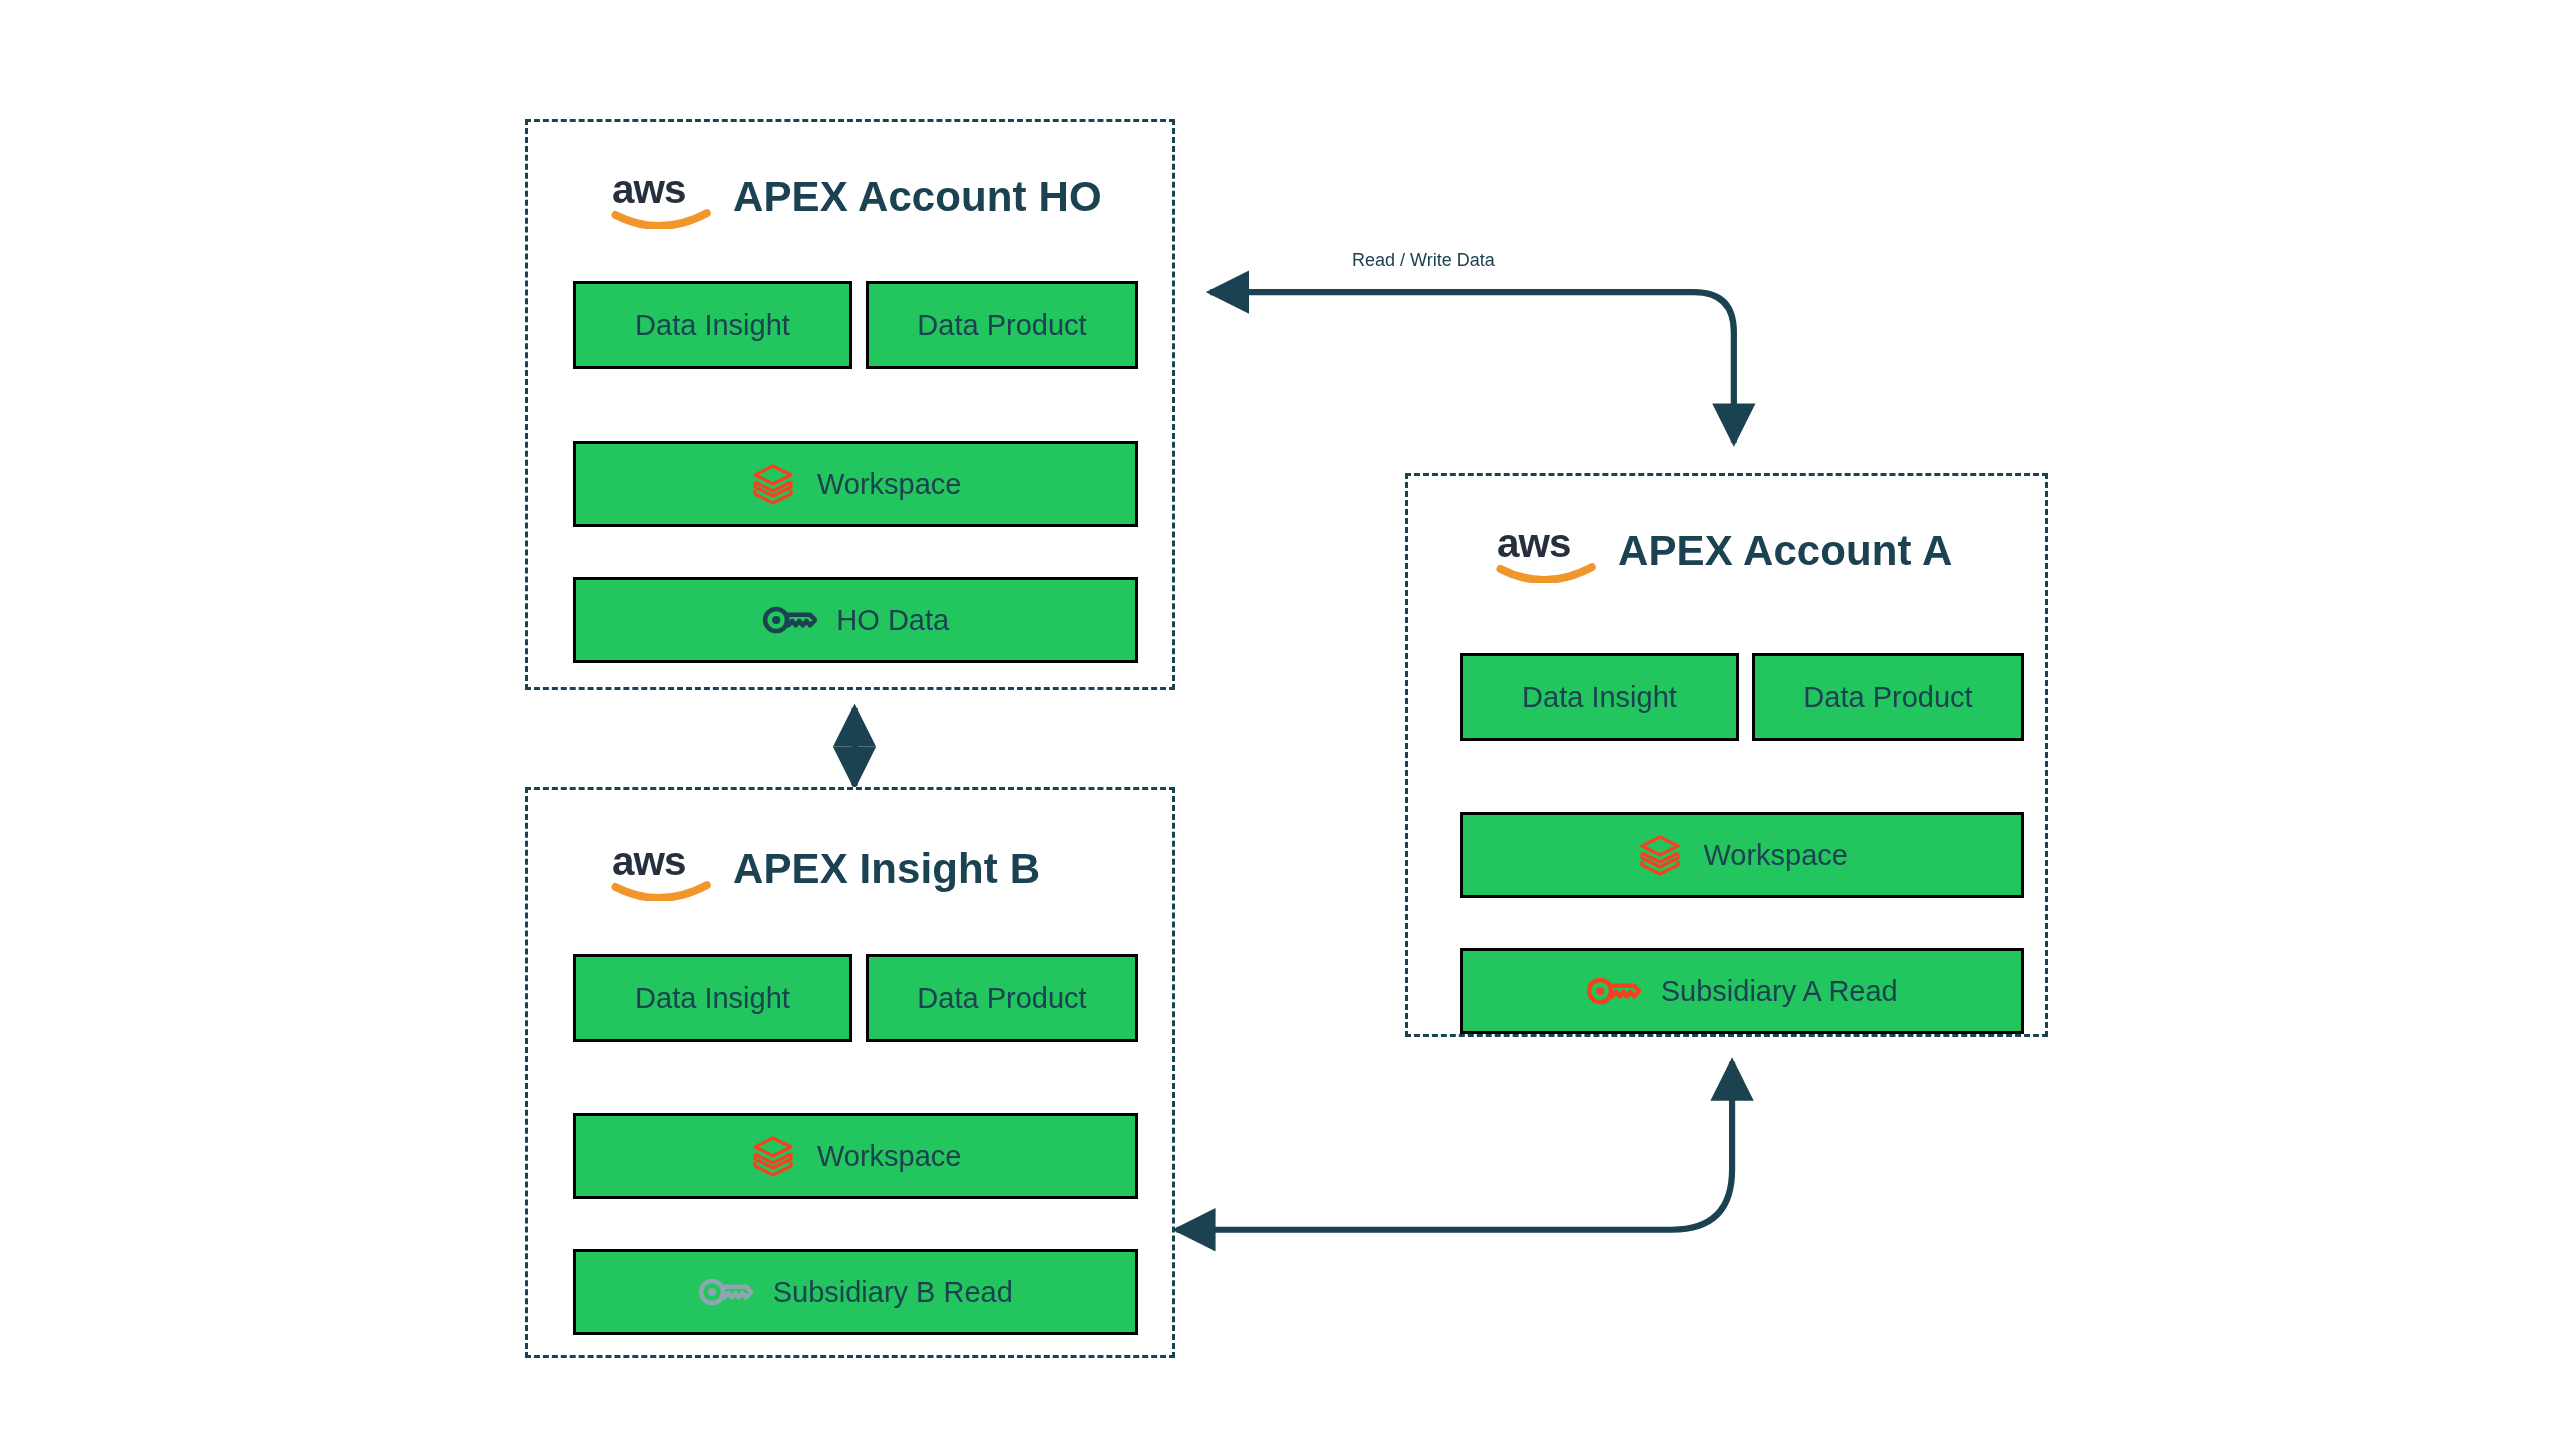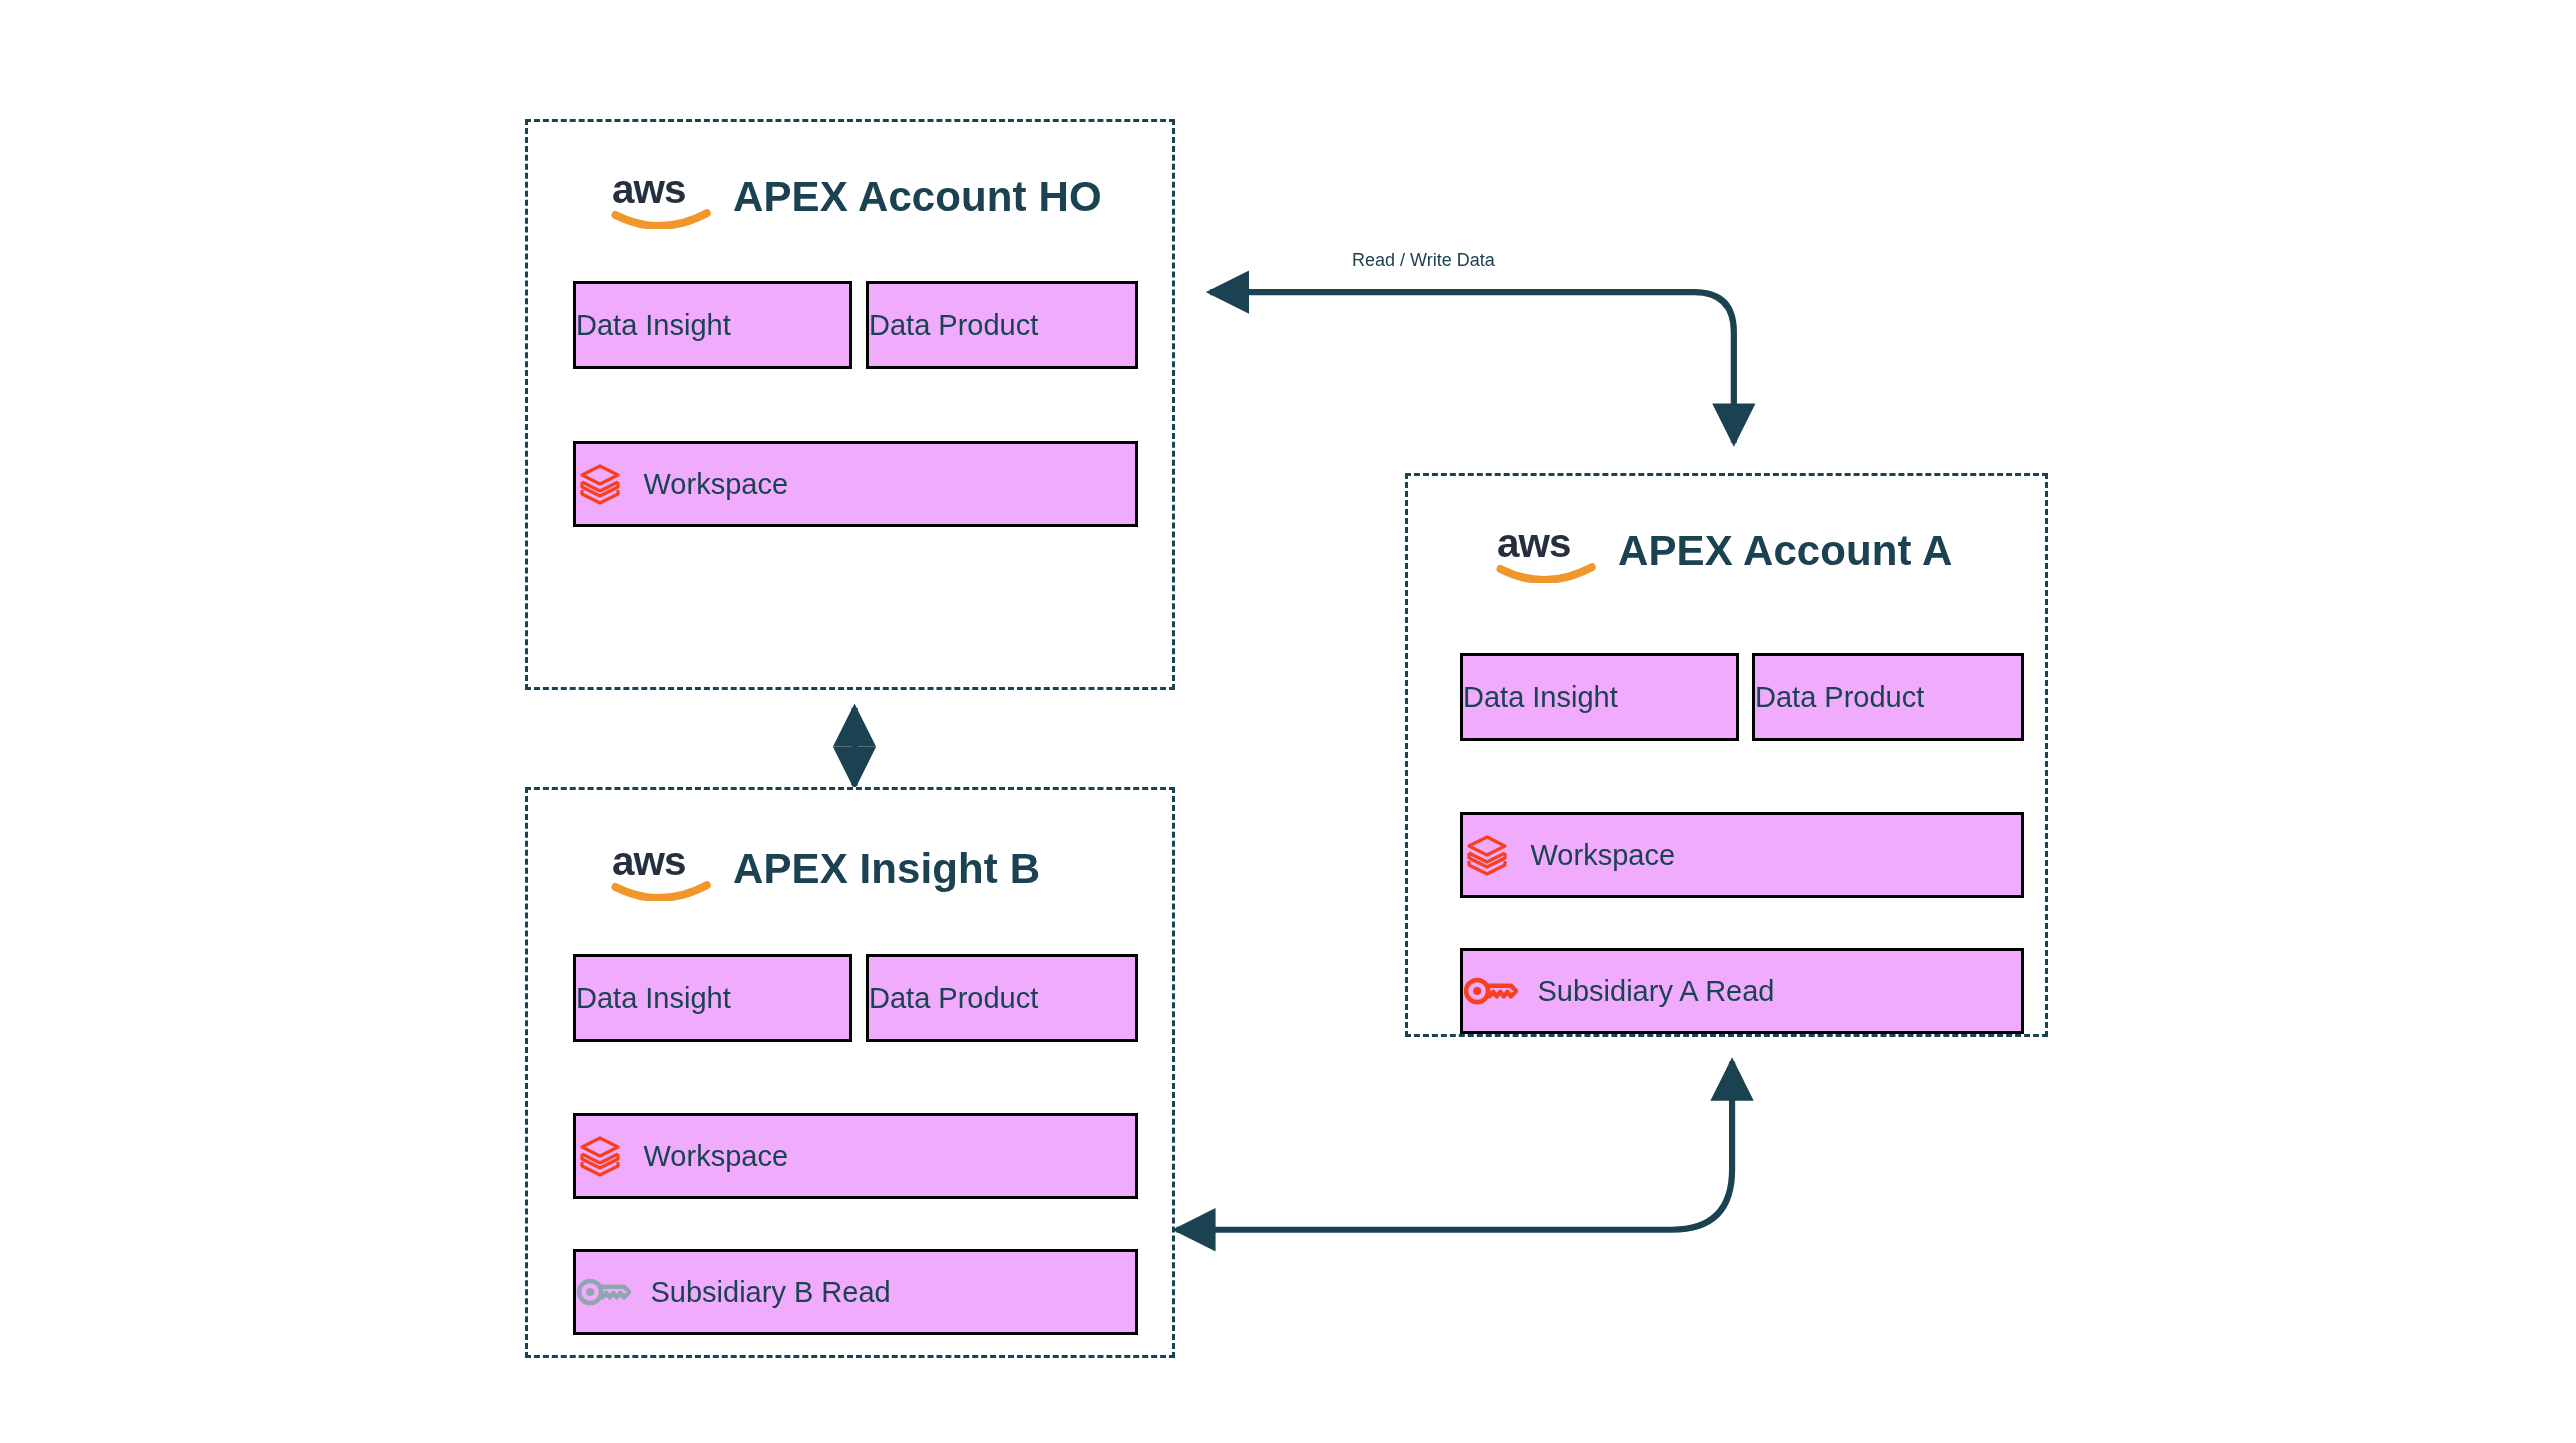--- a/index.html
+++ b/index.html
@@ -7,22 +7,22 @@
        font-family:"Liberation Sans",sans-serif;color:#1b4251;}
   #stage{position:absolute;inset:0;}
 
   .account{position:absolute;border:3.5px dashed #1b4251;background:#fff;box-sizing:border-box;}
 
   .acct-header{position:absolute;display:flex;align-items:center;gap:19px;}
   .aws-logo{width:104px;height:65px;position:relative;flex:none;}
   .aws-logo svg{width:100%;height:100%;display:block;}
   .acct-title{font-size:42px;font-weight:700;color:#1b4251;white-space:nowrap;letter-spacing:0.1px;}
 
-  .node{position:absolute;border:3.5px solid #000;background:#f0abfc;box-sizing:border-box;
-        display:flex;align-items:center;gap:19.5px;}
+  .node{position:absolute;border:3.5px solid #000;background:#22c55e;box-sizing:border-box;
+        display:flex;align-items:center;justify-content:center;gap:19.5px;}
   .node-label{font-size:29px;color:#1b4251;white-space:nowrap;font-weight:400;}
   .node .ico{flex:none;display:block;}
 
   .svg-layer{position:absolute;inset:0;width:2576px;height:1444px;pointer-events:none;}
   .conn-label{position:absolute;font-size:18px;color:#1b4251;white-space:nowrap;}
 </style>
 </head>
 <body>
 
 <div id="stage">
@@ -96,20 +96,30 @@
       <g fill="none" stroke="#f6401f" stroke-width="3.2" stroke-linejoin="round">
         <path d="M24 6 L42 15 L24 24 L6 15 Z"></path>
         <path d="M6 22 L24 31 L42 22"></path>
         <path d="M6 22 L6 27 L24 36 L42 27 L42 22"></path>
         <path d="M6 30 L6 34 L24 43 L42 34 L42 30"></path>
       </g>
     </svg>
     <span class="node-label">Workspace</span>
   </div>
 
+  <div class="node" style="left:573px;top:577px;width:565px;height:86px;">
+    <svg class="ico" width="55" height="32" viewBox="0 0 62 36">
+      <g fill="none" stroke="#1b4251" stroke-width="5" stroke-linejoin="round" stroke-linecap="round">
+        <circle cx="16" cy="18" r="12.5"></circle>
+        <path d="M28 12 L54 12 L60 18 L54 24 L50 19 L46 24 L42 19 L38 24 L34 19 L30 24 L28 24 Z"></path>
+      </g>
+      <circle cx="16" cy="18" r="4.6" fill="#1b4251"></circle>
+    </svg>
+    <span class="node-label">HO Data</span>
+  </div>
 
   <div class="account" style="left:525px;top:787px;width:650px;height:571px;">
   </div>
 
   <div class="acct-header" style="left:610px;top:836px;">
     <span class="aws-logo">
       <svg viewBox="0 0 118 74">
         <text x="2" y="44" font-family="Liberation Sans, sans-serif" font-size="46" font-weight="700" fill="#252f3e" letter-spacing="-1">aws</text>
         <path d="M6 58 Q 57 84 110 56" fill="none" stroke="#f0962b" stroke-width="9" stroke-linecap="round"></path>
       </svg>

